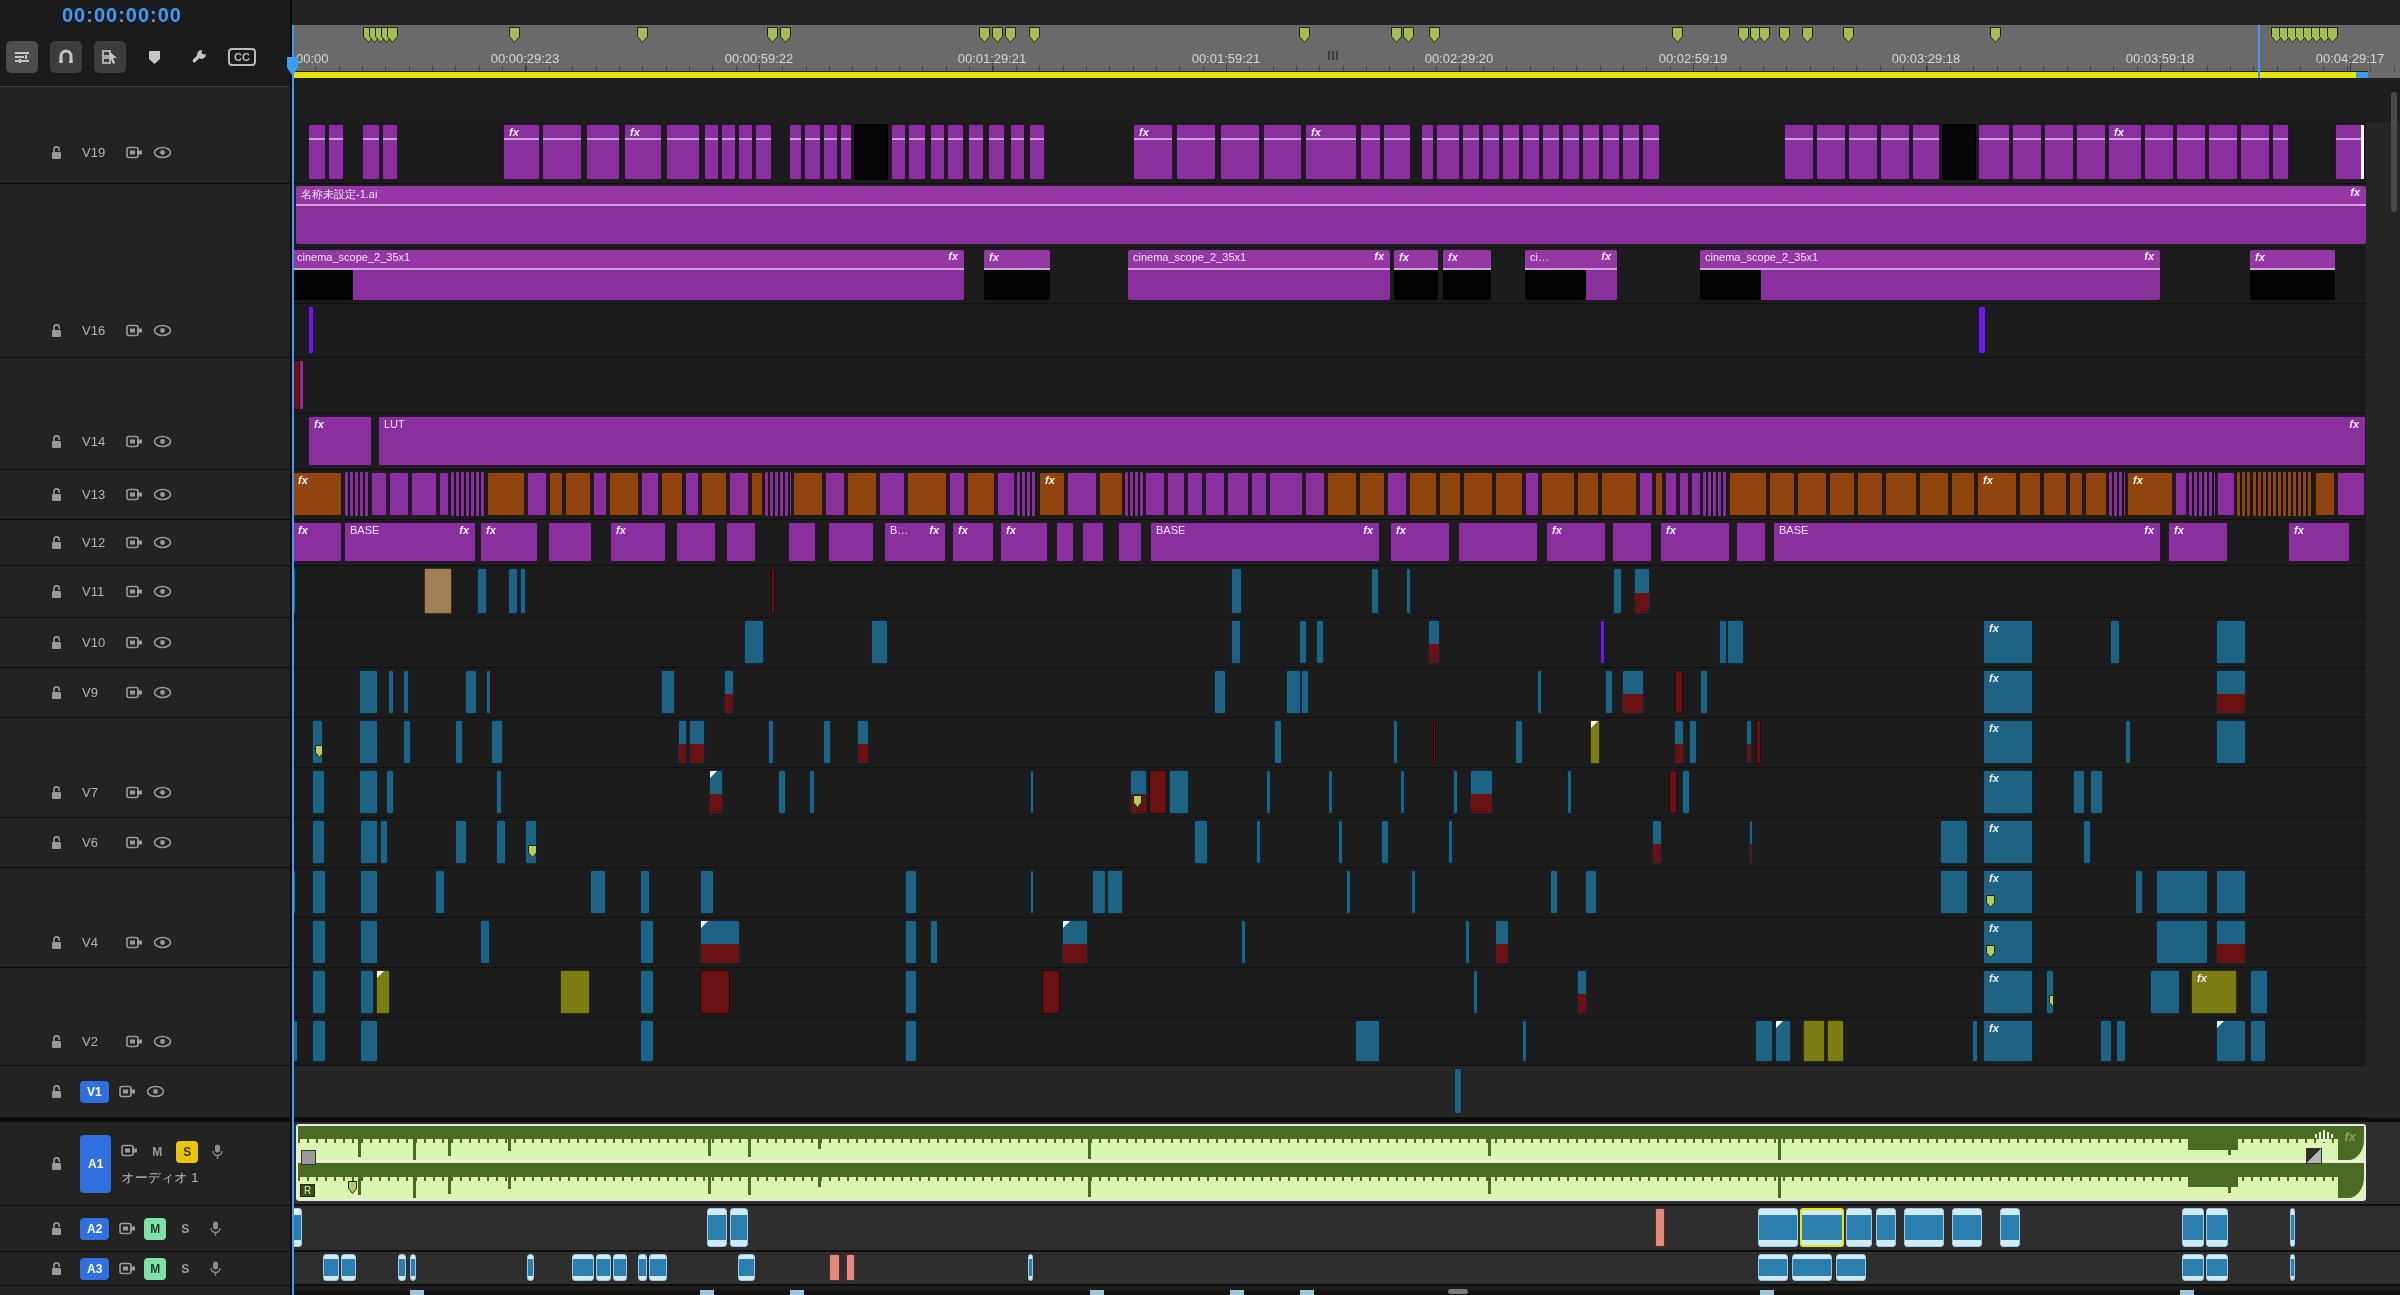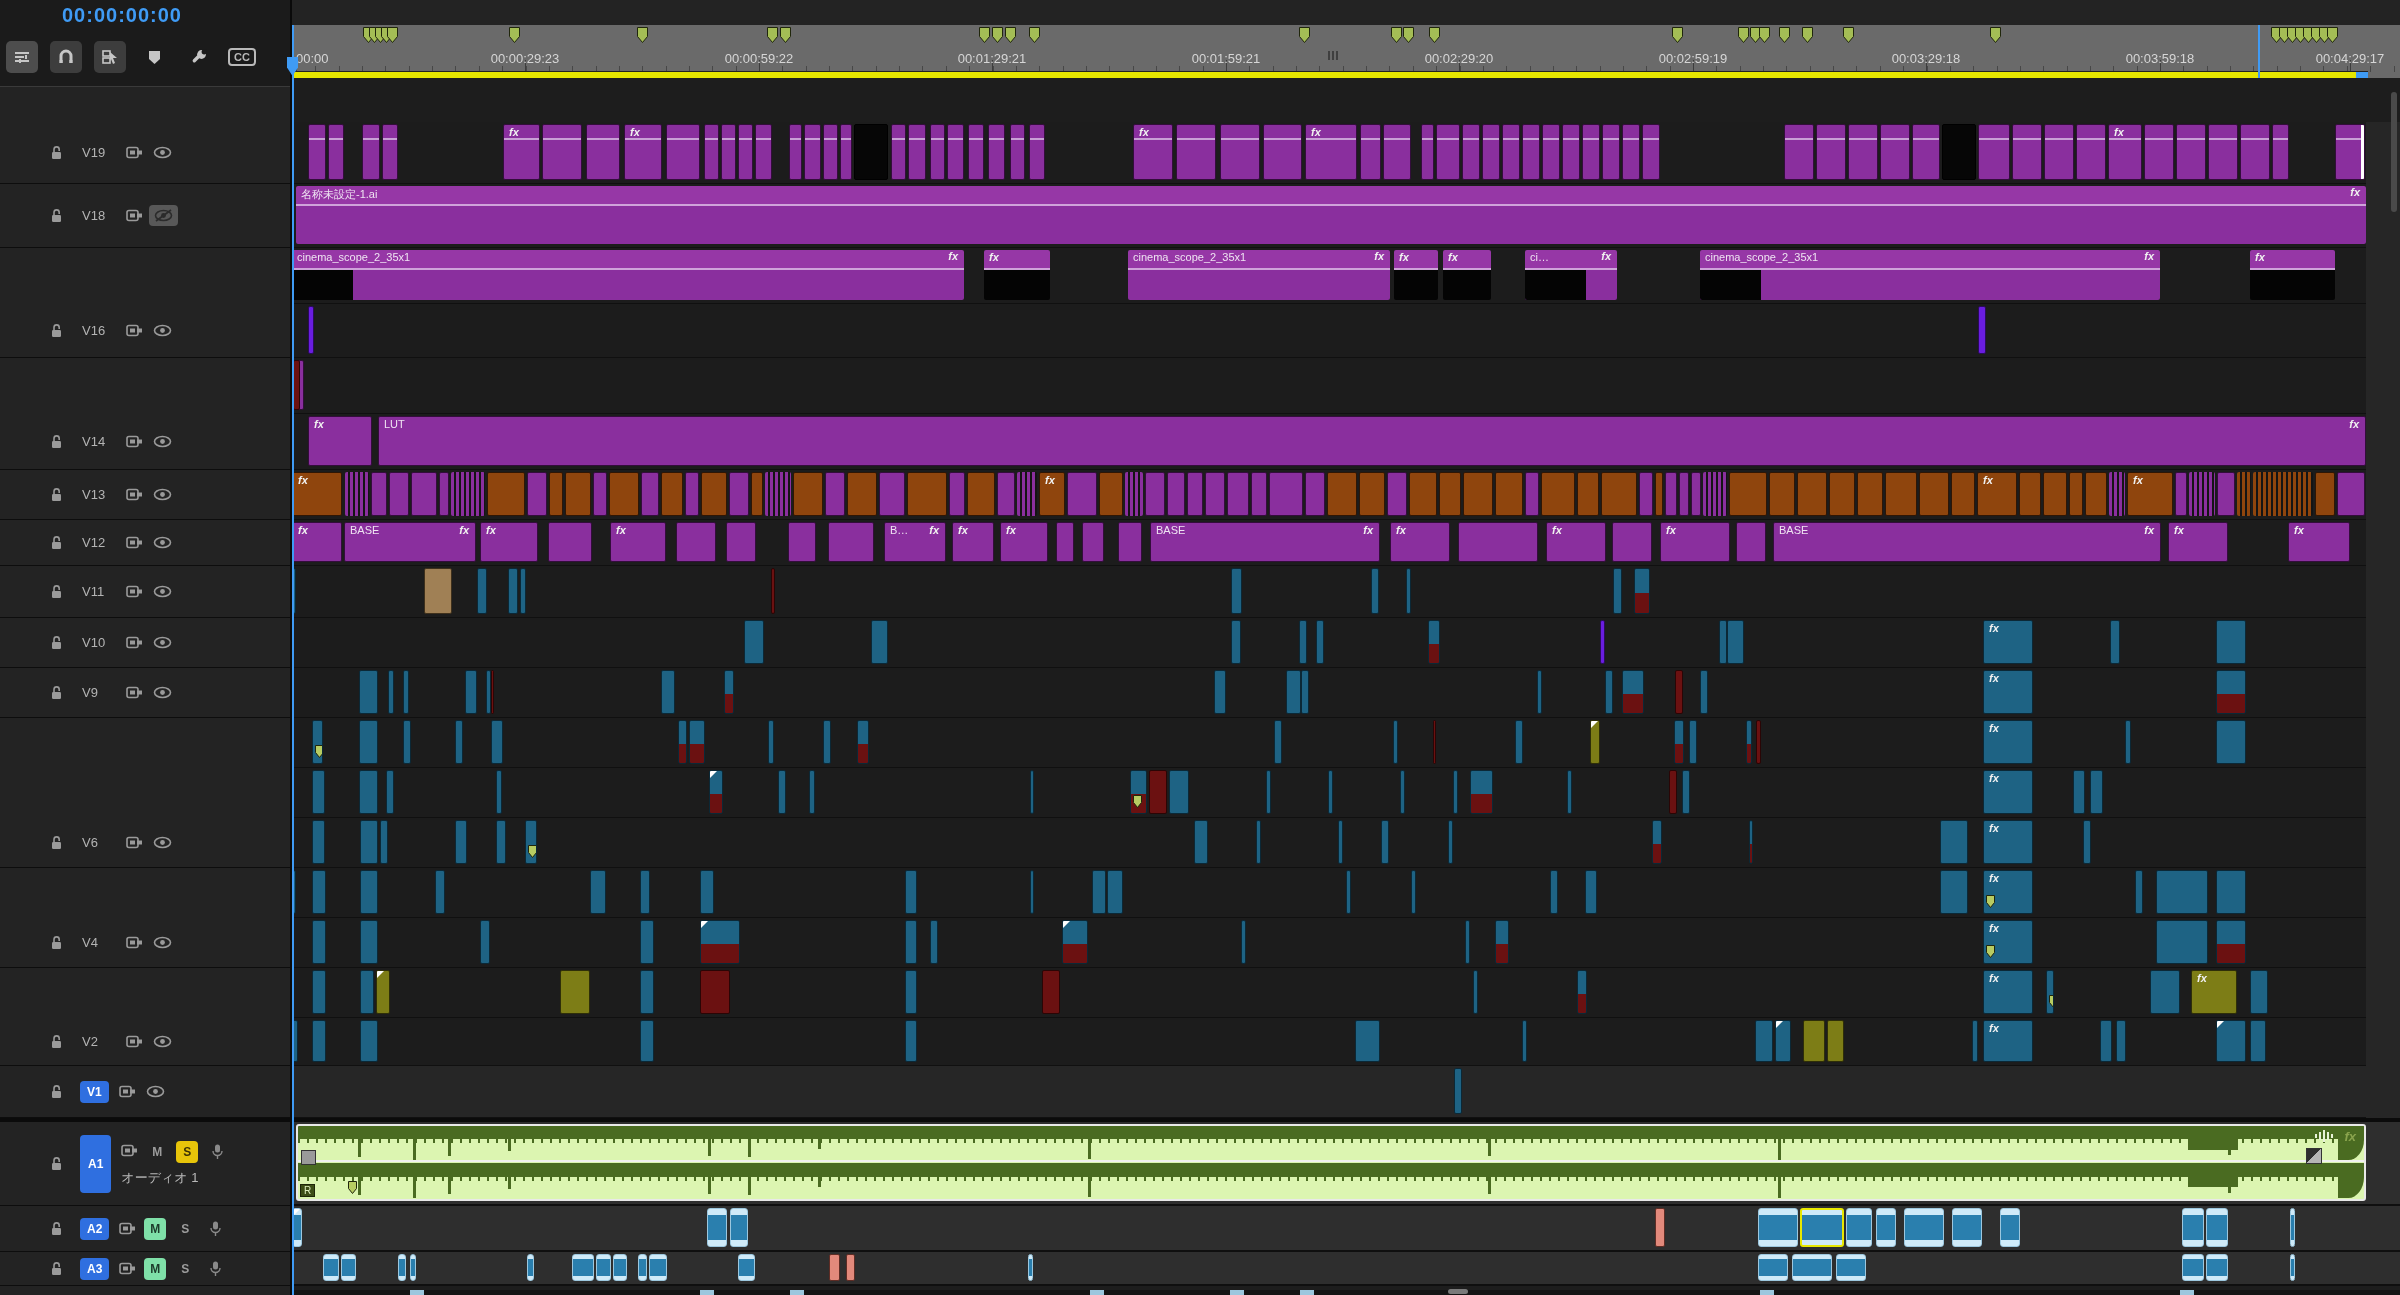--- a/index.html
+++ b/index.html
@@ -483,43 +483,20 @@
       <div class="clip c-pt" style="left: 1852px; width: 30px;"></div>
       <div class="clip c-pt" style="left: 1884px; width: 30px;"></div>
       <div class="clip c-pt" style="left: 1916px; width: 30px;"></div>
       <div class="clip c-pt" style="left: 1948px; width: 30px;"></div>
       <div class="clip c-pt" style="left: 1980px; width: 17px;"></div>
       <div class="clip c-pt" style="left: 2043px; width: 30px;">
         <span class="wedge"></span>
       </div>
     </div>
     <div class="beyond abs" style="left: 2366px; top: 122px; width: 34px; height: 62px;"></div>
-    <div class="hdr abs" style="left: 0px; top: 184px; width: 290px; height: 64px;">
-      <span class="lockw">
-        <svg width="13" height="15" viewBox="0 0 13 15">
-          <rect x="2" y="7" width="9" height="7" rx="1.2" fill="#9a9a9a"></rect>
-          <path d="M4 7 V4.5 a2.6 2.6 0 0 1 5.2 0 V6" fill="none" stroke="#9a9a9a" stroke-width="1.6"></path>
-        </svg>
-      </span>
-      <span class="tname">V18</span>
-      <span class="icw">
-        <svg width="17" height="13" viewBox="0 0 17 13">
-          <rect x="1" y="1.5" width="11" height="10" rx="2" fill="none" stroke="#9a9a9a" stroke-width="1.6"></rect>
-          <rect x="11" y="4.5" width="5" height="4" fill="#9a9a9a"></rect>
-          <rect x="4" y="4.5" width="5" height="4" fill="#9a9a9a"></rect>
-        </svg>
-      </span>
-      <span class="eyeoff-btn">
-        <svg width="19" height="13" viewBox="0 0 19 13">
-          <ellipse cx="9.5" cy="6.5" rx="8" ry="5" fill="none" stroke="#2b2b2b" stroke-width="1.6"></ellipse>
-          <circle cx="9.5" cy="6.5" r="2.4" fill="#2b2b2b"></circle>
-          <line x1="2" y1="12" x2="17" y2="1" stroke="#2b2b2b" stroke-width="1.8"></line>
-        </svg>
-      </span>
-    </div>
     <div class="lane abs v" style="left: 292px; top: 184px; width: 2074px; height: 64px; position: absolute;">
       <div class="clip c-tb" style="left: 4px; width: 2070px;">
         <div class="tbar">
           <span class="clab">名称未設定-1.ai</span>
           <span class="fxr" style="top: 0px;">fx</span>
         </div>
         <div class="tbody"></div>
       </div>
     </div>
     <div class="beyond abs" style="left: 2366px; top: 184px; width: 34px; height: 64px;"></div>
@@ -989,20 +966,42 @@
       <div class="clip c-b" style="left: 1397px; width: 8px;"></div>
       <div class="clip c-bm" style="left: 1454px; width: 6px;"></div>
       <div class="clip c-mr" style="left: 1464px; width: 5px;"></div>
       <div class="clip c-b" style="left: 1691px; width: 50px;">
         <span class="fxl clab">fx</span>
       </div>
       <div class="clip c-b" style="left: 1833px; width: 6px;"></div>
       <div class="clip c-b" style="left: 1924px; width: 30px;"></div>
     </div>
     <div class="beyond abs" style="left: 2366px; top: 718px; width: 34px; height: 50px;"></div>
+    <div class="hdr abs" style="left: 0px; top: 768px; width: 290px; height: 50px;">
+      <span class="lockw">
+        <svg width="13" height="15" viewBox="0 0 13 15">
+          <rect x="2" y="7" width="9" height="7" rx="1.2" fill="#9a9a9a"></rect>
+          <path d="M4 7 V4.5 a2.6 2.6 0 0 1 5.2 0 V6" fill="none" stroke="#9a9a9a" stroke-width="1.6"></path>
+        </svg>
+      </span>
+      <span class="tname">V7</span>
+      <span class="icw">
+        <svg width="17" height="13" viewBox="0 0 17 13">
+          <rect x="1" y="1.5" width="11" height="10" rx="2" fill="none" stroke="#9a9a9a" stroke-width="1.6"></rect>
+          <rect x="11" y="4.5" width="5" height="4" fill="#9a9a9a"></rect>
+          <rect x="4" y="4.5" width="5" height="4" fill="#9a9a9a"></rect>
+        </svg>
+      </span>
+      <span class="icw">
+        <svg width="19" height="13" viewBox="0 0 19 13">
+          <ellipse cx="9.5" cy="6.5" rx="8" ry="5" fill="none" stroke="#9a9a9a" stroke-width="1.6"></ellipse>
+          <circle cx="9.5" cy="6.5" r="2.4" fill="#9a9a9a"></circle>
+        </svg>
+      </span>
+    </div>
     <div class="lane abs v" style="left: 292px; top: 768px; width: 2074px; height: 50px; position: absolute;">
       <div class="clip c-b" style="left: 20px; width: 13px;"></div>
       <div class="clip c-b" style="left: 67px; width: 19px;"></div>
       <div class="clip c-b" style="left: 94px; width: 8px;"></div>
       <div class="clip c-b" style="left: 204px; width: 6px;"></div>
       <div class="clip c-bm" style="left: 417px; width: 14px;">
         <span class="wcorner"></span>
       </div>
       <div class="clip c-b" style="left: 486px; width: 8px;"></div>
       <div class="clip c-b" style="left: 517px; width: 6px;"></div>

